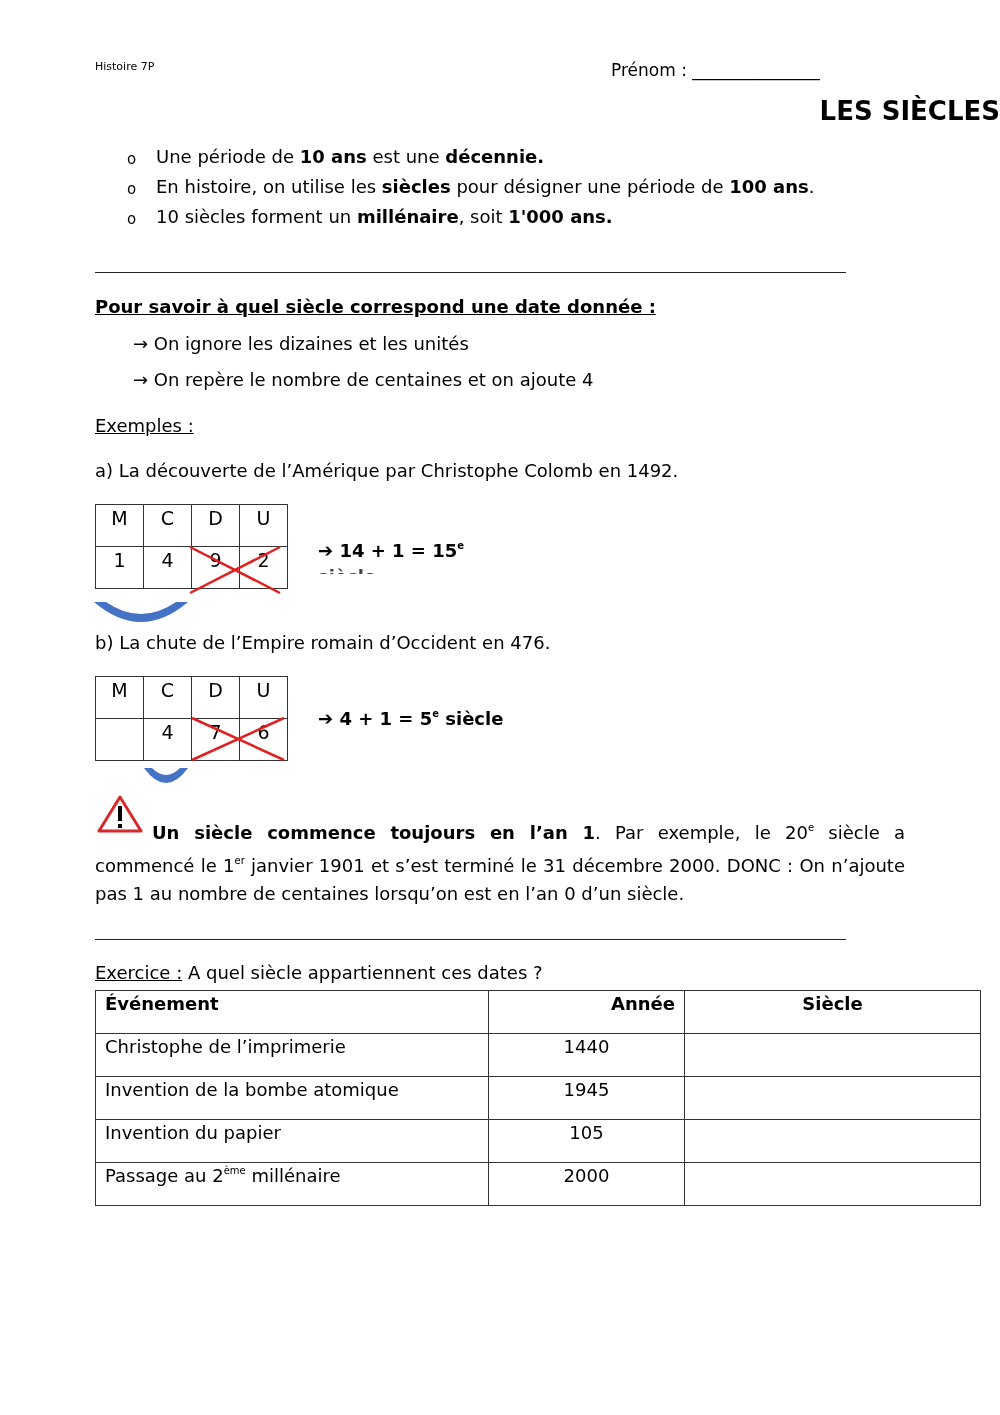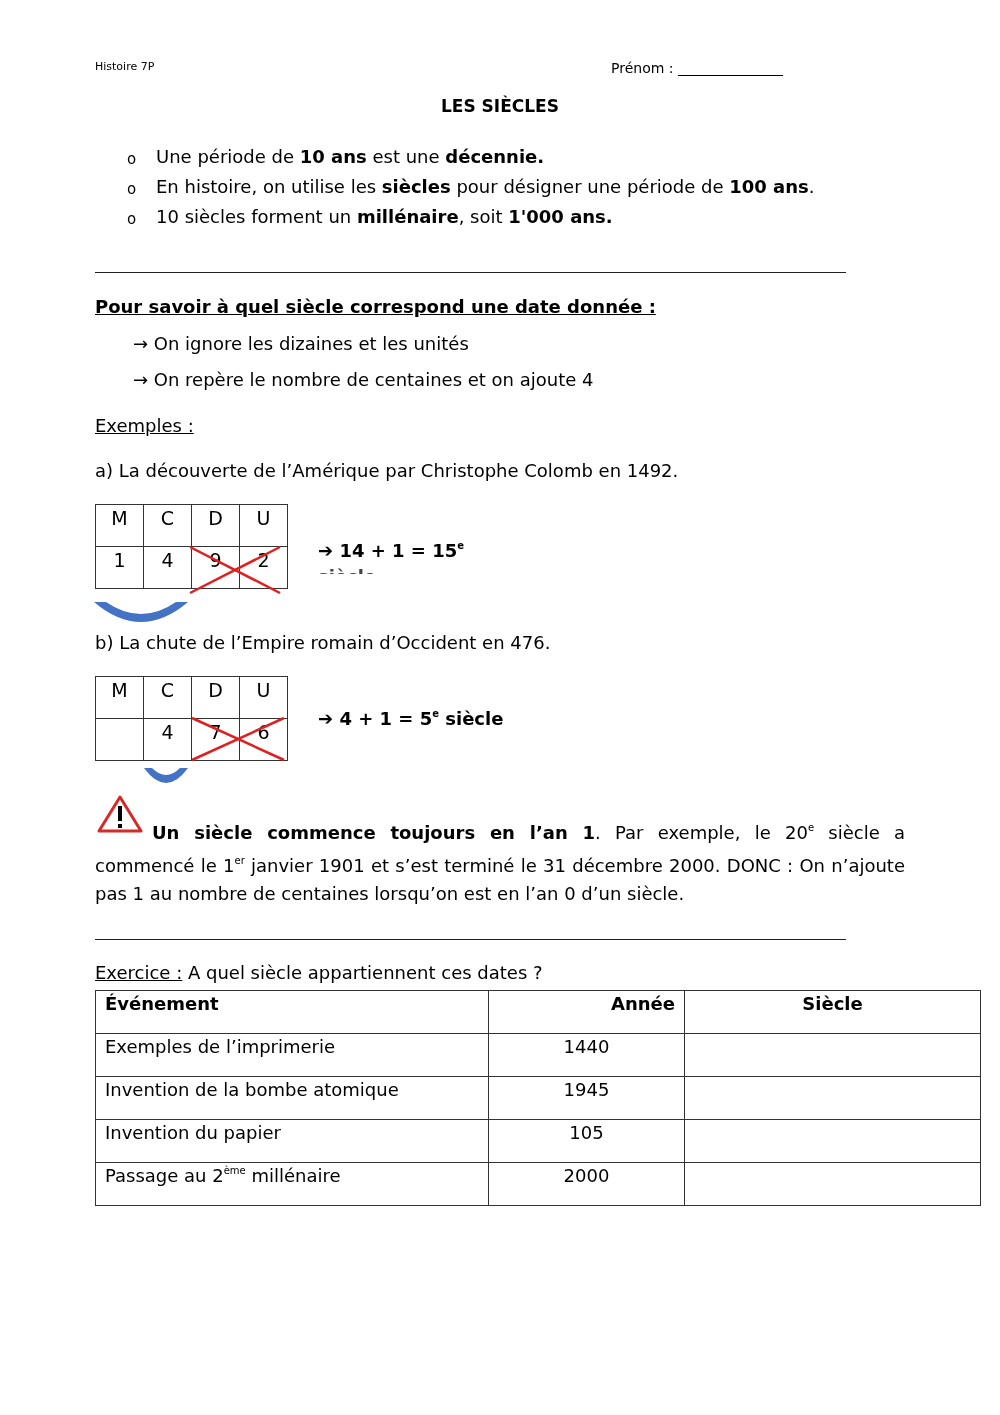--- a/index.html
+++ b/index.html
@@ -17,23 +17,23 @@
   table.ex { position: absolute; left: 95px; top: 990px; border-collapse: collapse; width: 886px; }
   table.ex td, table.ex th { border: 1.3px solid #333; height: 40px; vertical-align: top; padding: 2px 9px 0 9px; font-size: 18px; text-align: left; }
   table.ex th { font-weight: bold; }
   table.ex .c { text-align: center; }
   .para { position: absolute; left: 95px; width: 810px; line-height: 28px; text-align: justify; font-size: 18px; }
 </style>
 </head>
 <body>
 
 <div class="abs" style="left:95px; top:60px; font-size:11px;">Histoire 7P</div>
-<div class="abs" style="left:611px; top:60px; font-size:14px;">Prénom : _______________</div>
+<div class="abs" style="left:611px; top:60px; font-size:17px;">Prénom : _______________</div>
 
-<div class="abs b" style="left:0; width:1000px; text-align:center; top:96px; font-size:17px;">LES SIÈCLES</div>
+<div class="abs b" style="left:0; width:1000px; text-align:right; top:96px; font-size:26px;">LES SIÈCLES</div>
 
 <div>
   <span class="bullet" style="top:150px;">o</span>
   <div class="abs" style="left:156px; top:146px;">
     <span>Une période de </span><span class="b">10 ans</span><span> est une </span><span class="b">décennie.</span>
   </div>
   <span class="bullet" style="top:180px;">o</span>
   <div class="abs" style="left:156px; top:176px;">
     <span>En histoire, on utilise les </span><span class="b">siècles</span><span> pour désigner une période de </span><span class="b">100 ans</span><span>.</span>
   </div>
@@ -125,21 +125,21 @@
   <span class="u">Exercice :</span><span> A quel siècle appartiennent ces dates ?</span>
 </div>
 <table class="ex">
   <tbody>
       <tr>
     <th style="width:374px;">Événement</th>
     <th class="c" style="width:177px; text-align:right;">Année</th>
     <th class="c" style="text-align:center;">Siècle</th>
   </tr>
   <tr>
-    <td>Exemples de l’imprimerie</td>
+    <td>Christophe de l’imprimerie</td>
     <td class="c">1440</td>
     <td></td>
   </tr>
   <tr>
     <td>Invention de la bombe atomique</td>
     <td class="c">1945</td>
     <td></td>
   </tr>
   <tr>
     <td>Invention du papier</td>

